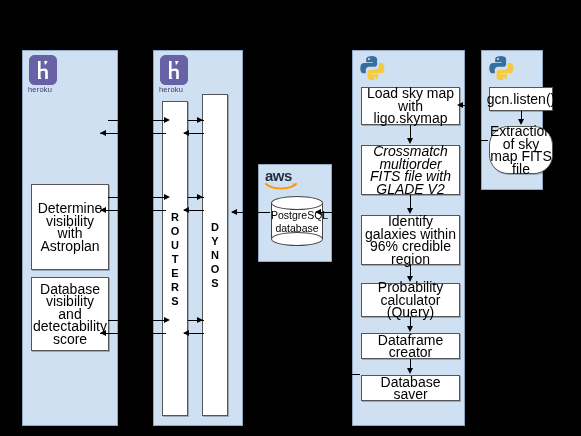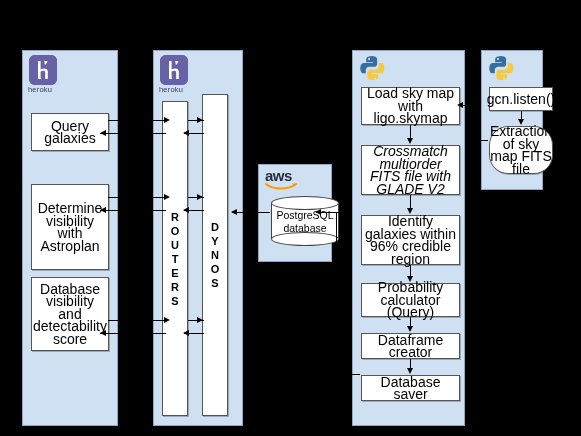--- a/index.html
+++ b/index.html
@@ -60,21 +60,20 @@
     <div class="heroku-logo" style="left:6px;top:4px;">
       <svg width="28" height="30" viewBox="0 0 28 30">
         <rect x="0" y="0" width="28" height="30" rx="6" fill="#6762a6"></rect>
         <path d="M9 6 L9 24 L11.6 24 L11.6 16.5 C13.8 15.6 16.2 15.4 16.2 17.6 L16.2 24 L18.8 24 L18.8 16.8 C18.8 12.7 14.6 13.2 11.6 14.2 L11.6 6 Z" fill="#ffffff"></path>
         <path d="M15.2 6 L18.5 6 C18.1 7.6 17.1 9.0 15.9 9.9 Z" fill="#ffffff"></path>
         <path d="M9.4 20.4 L9.4 24 L12.6 24 Z" fill="#ffffff"></path>
       </svg>
     </div>
     <div class="heroku-label" style="left:5px;top:34px;">heroku</div>
 
-    <div class="nodebox" style="left:8px;top:62px;width:78px;height:38px;">Query galaxies</div>
 
     <div class="nodebox" style="left:8px;top:133px;width:78px;height:86px;">Determine visibility with Astroplan</div>
 
     <div class="nodebox" style="left:8px;top:226px;width:78px;height:74px;">Database visibility and detectability score</div>
   </div>
 
   <div class="panel" style="left:153px;top:50px;width:90px;height:376px;">
     <div class="heroku-logo" style="left:6px;top:4px;">
       <svg width="28" height="30" viewBox="0 0 28 30">
         <rect x="0" y="0" width="28" height="30" rx="6" fill="#6762a6"></rect>
@@ -108,21 +107,21 @@
     </div>
   </div>
 
   <div class="panel" style="left:258px;top:164px;width:74px;height:98px;">
     <div class="aws-word" style="left:6px;top:2px;">aws</div>
     <svg class="aws-swoosh" style="left:6px;top:17px;" width="34" height="9" viewBox="0 0 34 9">
       <path d="M1 2 C8 8 24 8 31 2" stroke="#ff9900" stroke-width="2" fill="none" stroke-linecap="round"></path>
       <path d="M31 2 L27 1.2 L30 4.6 Z" fill="#ff9900"></path>
     </svg>
 
-    <div class="cyl" style="left:12px;top:31px;width:68px;height:50px;border-radius:11px;">
+    <div class="cyl" style="left:12px;top:31px;width:52px;height:50px;border-radius:11px;">
       <div class="cyl-body"></div>
       <div class="cyl-bot"></div>
       <div class="cyl-top"></div>
       <div class="cyl-txt">PostgreSQL database</div>
     </div>
   </div>
 
   <div class="panel" style="left:352px;top:50px;width:113px;height:376px;">
     <svg class="py-logo" style="left:5px;top:3px;" width="30" height="30" viewBox="0 0 32 32">
       <path d="M15.6 2.2c-2.0 0-3.6.2-4.8.6-1.3.4-2.1 1.3-2.1 2.8v3.1h7.1v1H6.3c-1.6 0-3 .9-3.5 2.7-.5 2-.5 3.3 0 5.4.5 1.8 1.5 2.8 3.1 2.8h2.4v-3.6c0-1.8 1.6-3.4 3.5-3.4h5.8c1.5 0 2.8-1.3 2.8-2.8V5.6c0-1.5-1.2-2.6-2.8-2.9-1-.2-2-.5-2-.5zm-3.9 2.1c.6 0 1.1.5 1.1 1.1s-.5 1.1-1.1 1.1-1.1-.5-1.1-1.1.5-1.1 1.1-1.1z" fill="#366f9e"></path>

